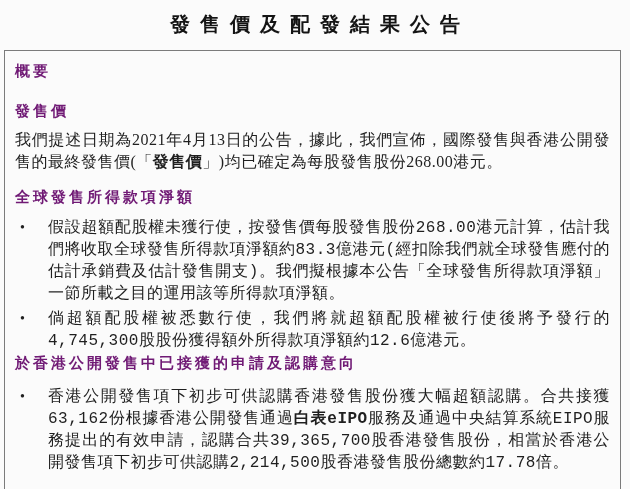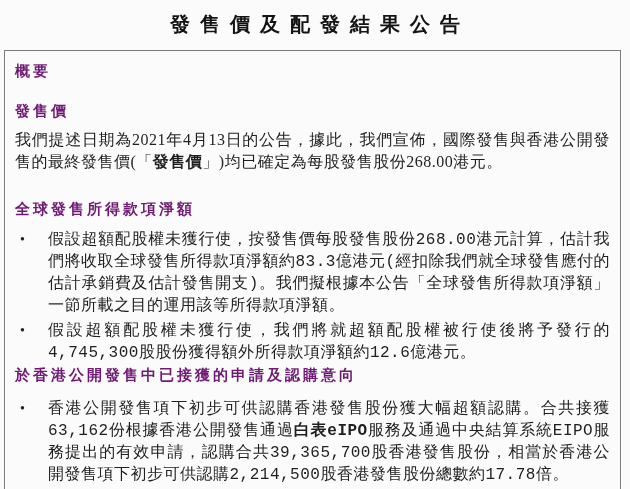--- a/index.html
+++ b/index.html
@@ -39,21 +39,21 @@
   }
   .body-text {
     font-size:16px;
     line-height:22px;
     letter-spacing:0.5px;
     text-align:justify;
     color:#1f1f1f;
   }
   .mt-offer   { margin-top:20px; }
   .mt-para    { margin-top:8px; }
-  .mt-np      { margin-top:26px; }
+  .mt-np      { margin-top:14px; }
   .mt-b1      { margin-top:10px; }
   .mt-b2      { margin-top:3px;  }
   .mt-app     { margin-top:1px; }
   .mt-b3      { margin-top:13px; }
   .bullet { display:flex; }
   .bullet .marker {
     width:33px;
     padding-left:5px;
     flex:0 0 33px;
     font-size:14px;
@@ -80,21 +80,21 @@
 
     <div class="h mt-np">全球發售所得款項淨額</div>
 
     <div class="bullet body-text mt-b1">
       <span class="marker">•</span>
       <span class="btext">假設超額配股權未獲行使，按發售價每股發售股份268.00港元計算，估計我們將收取全球發售所得款項淨額約83.3億港元(經扣除我們就全球發售應付的估計承銷費及估計發售開支)。我們擬根據本公告「全球發售所得款項淨額」一節所載之目的運用該等所得款項淨額。</span>
     </div>
 
     <div class="bullet body-text mt-b2">
       <span class="marker">•</span>
-      <span class="btext">假設超額配股權未獲行使，我們將就超額配股權被行使後將予發行的4,745,300股股份獲得額外所得款項淨額約12.6億港元。</span>
+      <span class="btext">倘超額配股權被悉數行使，我們將就超額配股權被行使後將予發行的4,745,300股股份獲得額外所得款項淨額約12.6億港元。</span>
     </div>
 
     <div class="h mt-app">於香港公開發售中已接獲的申請及認購意向</div>
 
     <div class="bullet body-text mt-b3">
       <span class="marker">•</span>
       <span class="btext"><span>香港公開發售項下初步可供認購香港發售股份獲大幅超額認購。合共接獲63,162份根據香港公開發售通過</span><b>白表eIPO</b><span>服務及通過中央結算系統EIPO服務提出的有效申請，認購合共39,365,700股香港發售股份，相當於香港公開發售項下初步可供認購2,214,500股香港發售股份總數約17.78倍。</span></span>
     </div>
 
   </div>

